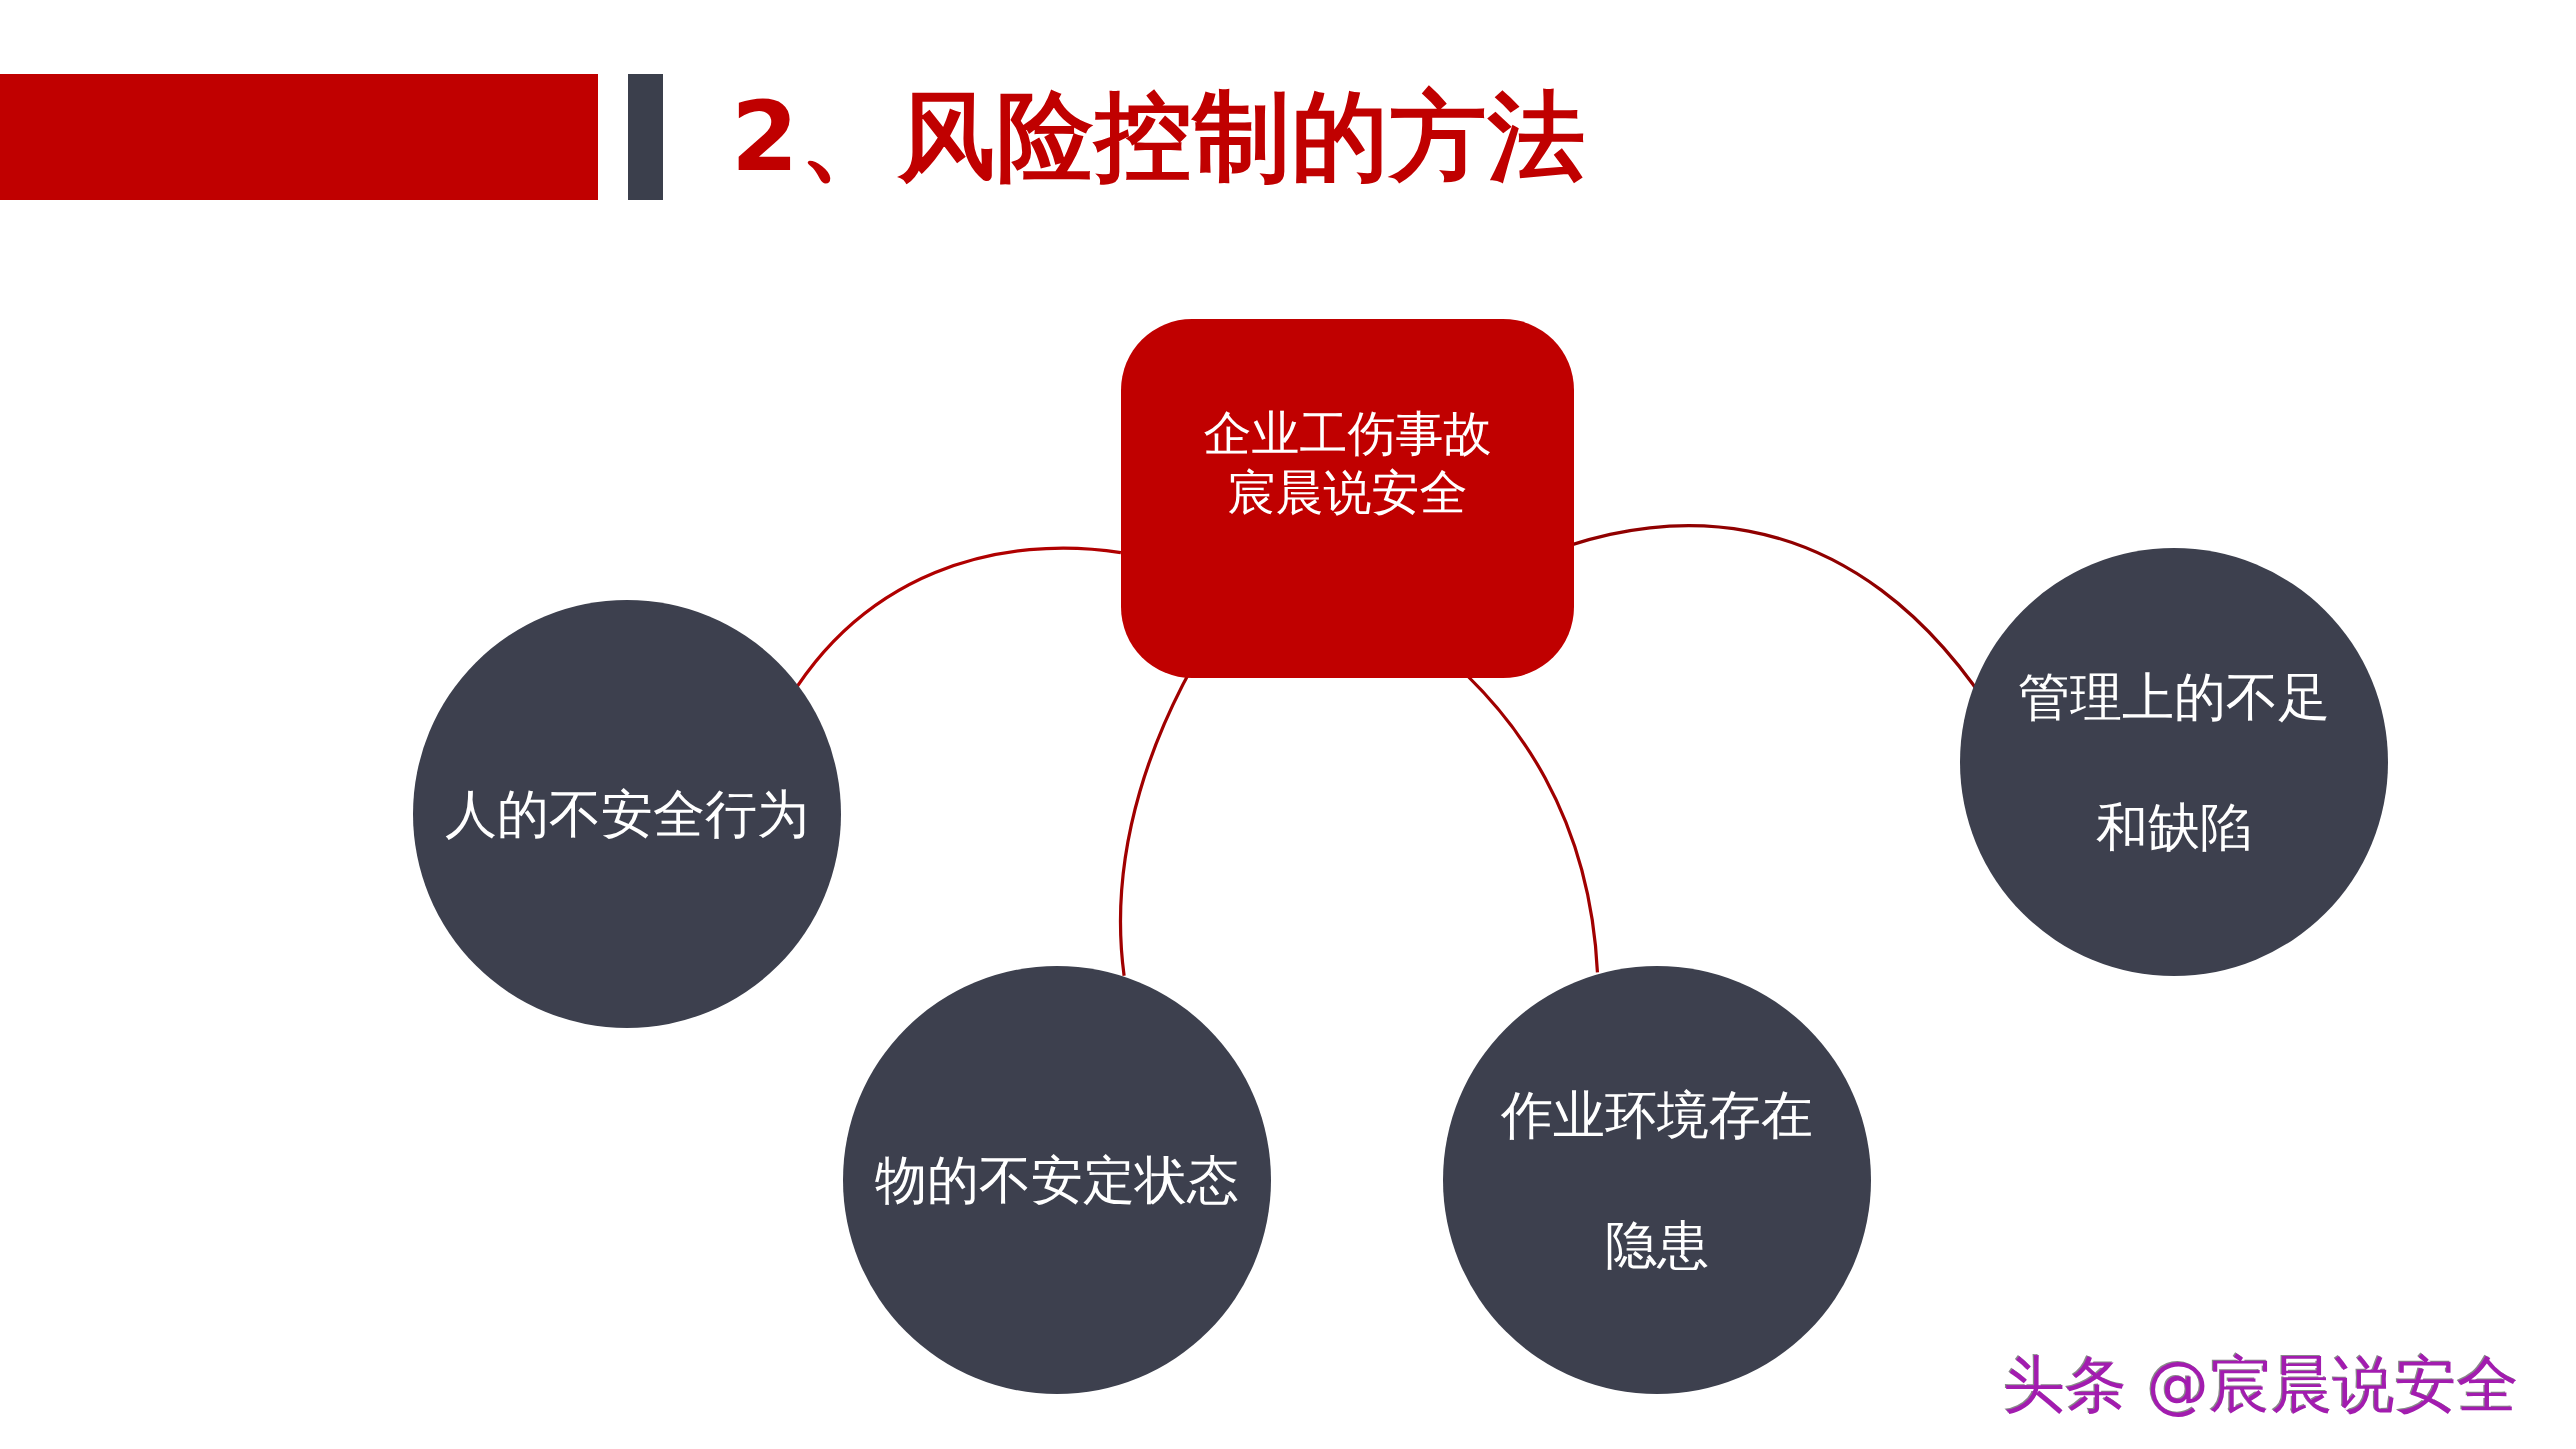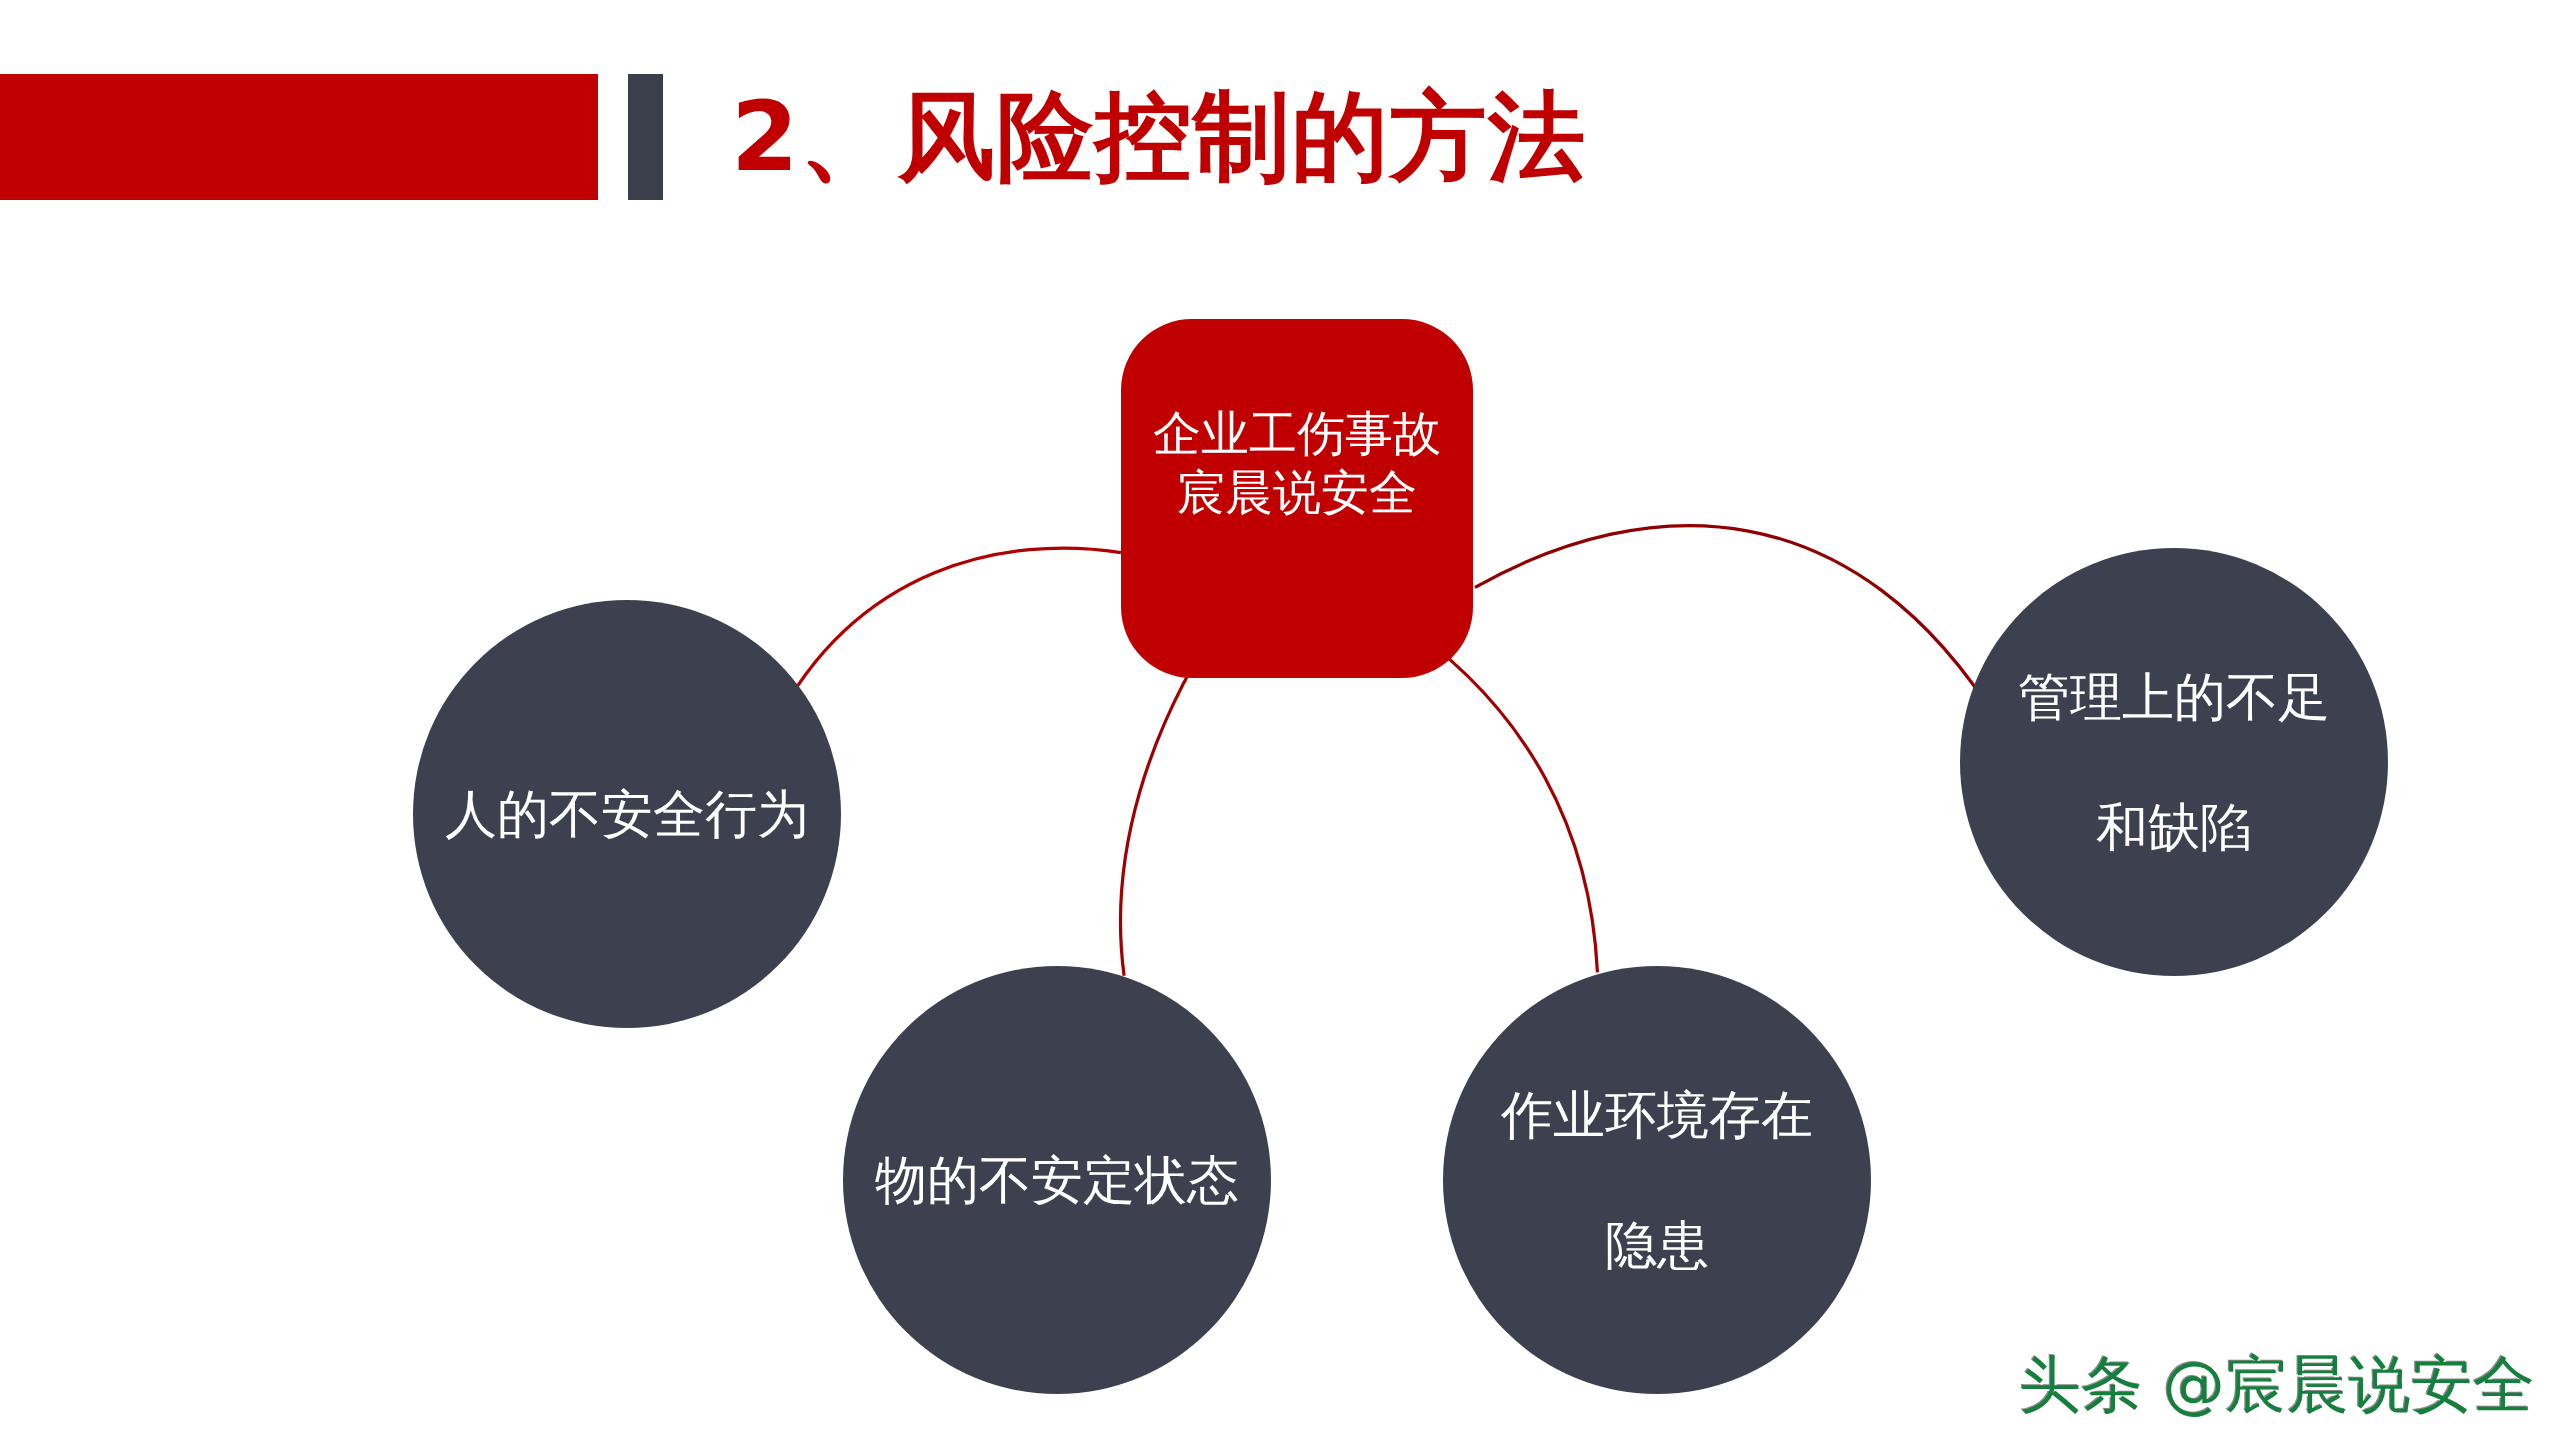--- a/index.html
+++ b/index.html
@@ -4,35 +4,35 @@
 <style>
   html, body { margin: 0; padding: 0; background: #ffffff; }
   body { width: 2576px; height: 1449px; position: relative; overflow: hidden;
          font-family: "DejaVu Sans", "Liberation Sans", sans-serif; }
   .abs { position: absolute; }
   .red-bar { left: 0; top: 74px; width: 598px; height: 126px; background: #c00000; }
   .dark-bar { left: 628px; top: 74px; width: 35px; height: 126px; background: #3b3f4c; }
   .title { left: 731px; top: 76px; height: 122px; line-height: 122px; font-size: 97px;
            font-weight: bold; color: #c00000; white-space: nowrap; letter-spacing: 1.3px; }
   svg.lines { position: absolute; left: 0; top: 0; width: 2576px; height: 1449px; }
-  .center-box { left: 1121px; top: 319px; width: 352px; height: 359px; background: #c00000;
+  .center-box { left: 1121px; top: 319px; width: 453px; height: 359px; background: #c00000;
                 border-radius: 71px; display: flex; flex-direction: column;
                 align-items: center; justify-content: center; box-sizing: border-box;
                 padding-bottom: 71px; }
   .center-box span { color: #fff; font-family: "DejaVu Serif", "Liberation Serif", serif;
                      font-size: 48px; line-height: 59px; }
   .circle { border-radius: 50%; background: #3d404e; display: flex; flex-direction: column;
             align-items: center; justify-content: center; text-align: center; gap: 35px; }
   .circle span { color: #fff; font-size: 52px; line-height: 95px; white-space: nowrap; }
   .c1 { left: 413px; top: 600px; width: 428px; height: 428px; }
   .c2 { left: 843px; top: 966px; width: 428px; height: 428px; }
   .c3 { left: 1443px; top: 966px; width: 428px; height: 428px; }
   .c4 { left: 1960px; top: 548px; width: 428px; height: 428px; }
-  .watermark { left: 2003px; top: 1343px; font-size: 62px; color: #15803d; white-space: nowrap;
-               text-shadow: 1.9px 1.9px 0 #fff, -1.3px -1.3px 0 #888; margin-left: 16px; }
+  .watermark { left: 2003px; top: 1343px; font-size: 62px; color: #a21caf; white-space: nowrap;
+               text-shadow: 1.9px 1.9px 0 #fff, -1.3px -1.3px 0 #888; }
 </style>
 </head>
 <body>
 
 <div class="abs red-bar"></div>
 <div class="abs dark-bar"></div>
 <div class="abs title">2、风险控制的方法</div>
 
 <svg class="lines" viewBox="0 0 3999 2250">
   <path d="M1740 858 C1560 830 1330 880 1203 1124" fill="none" stroke="#b00000" stroke-width="5"></path>

